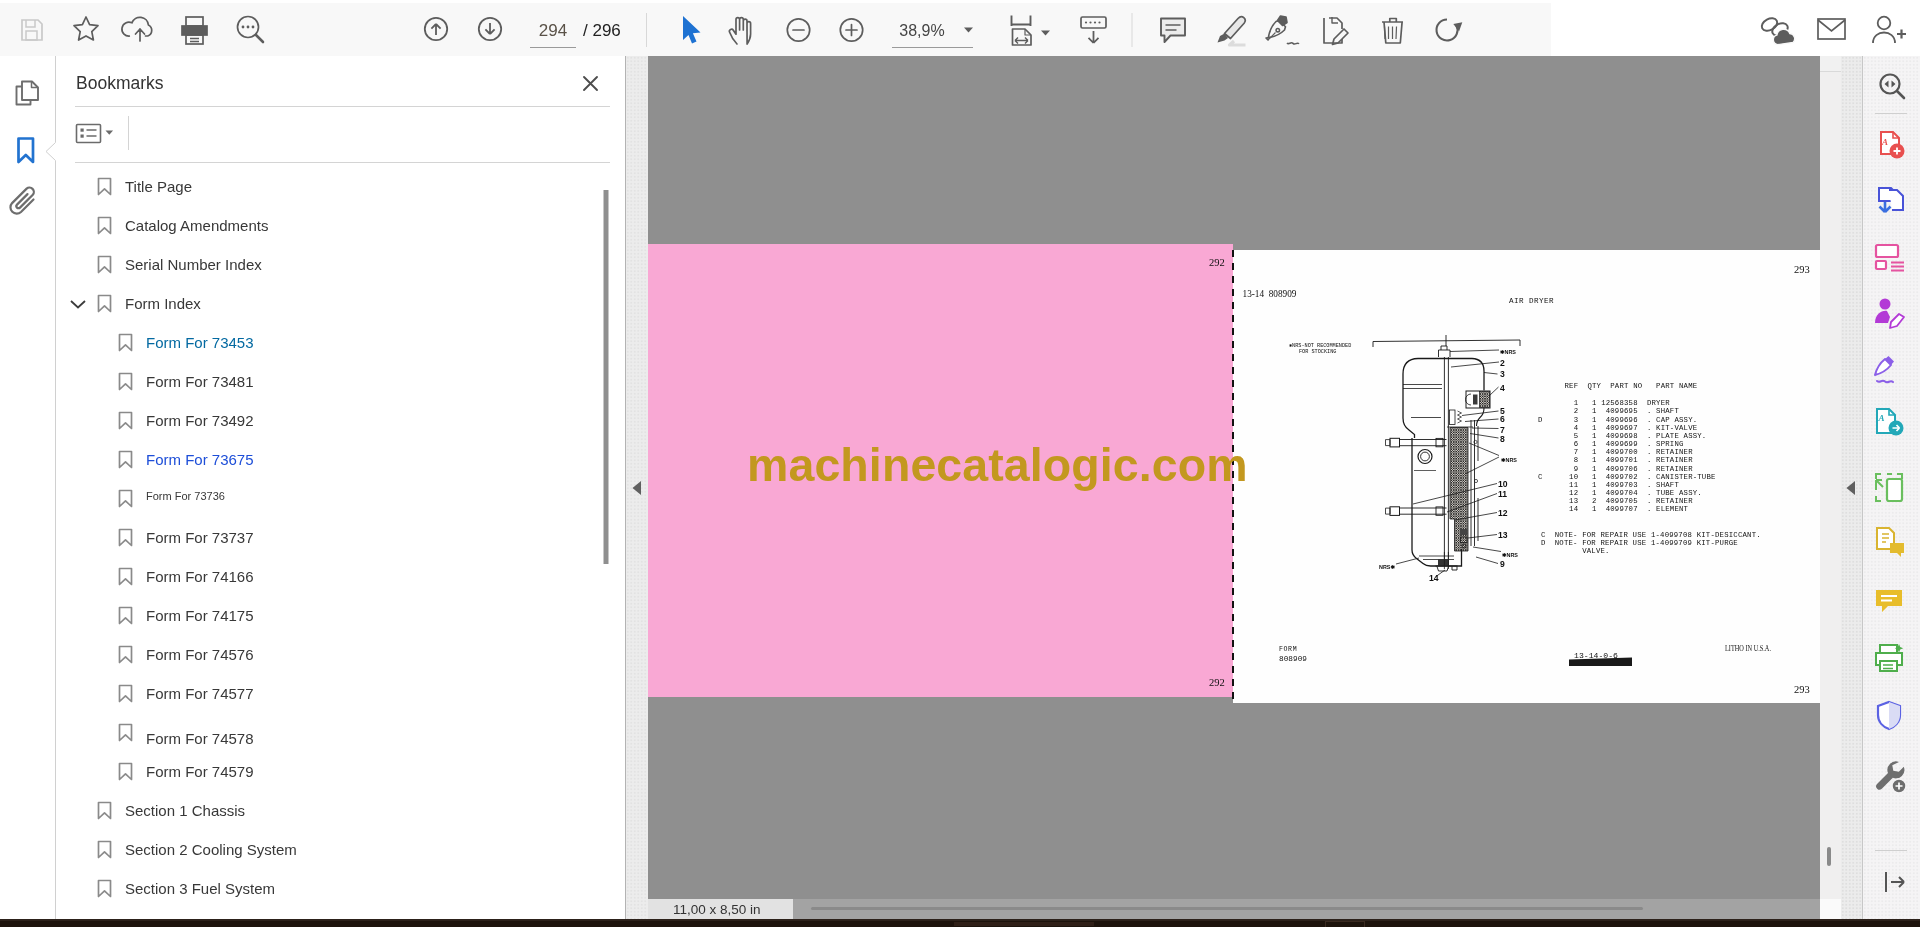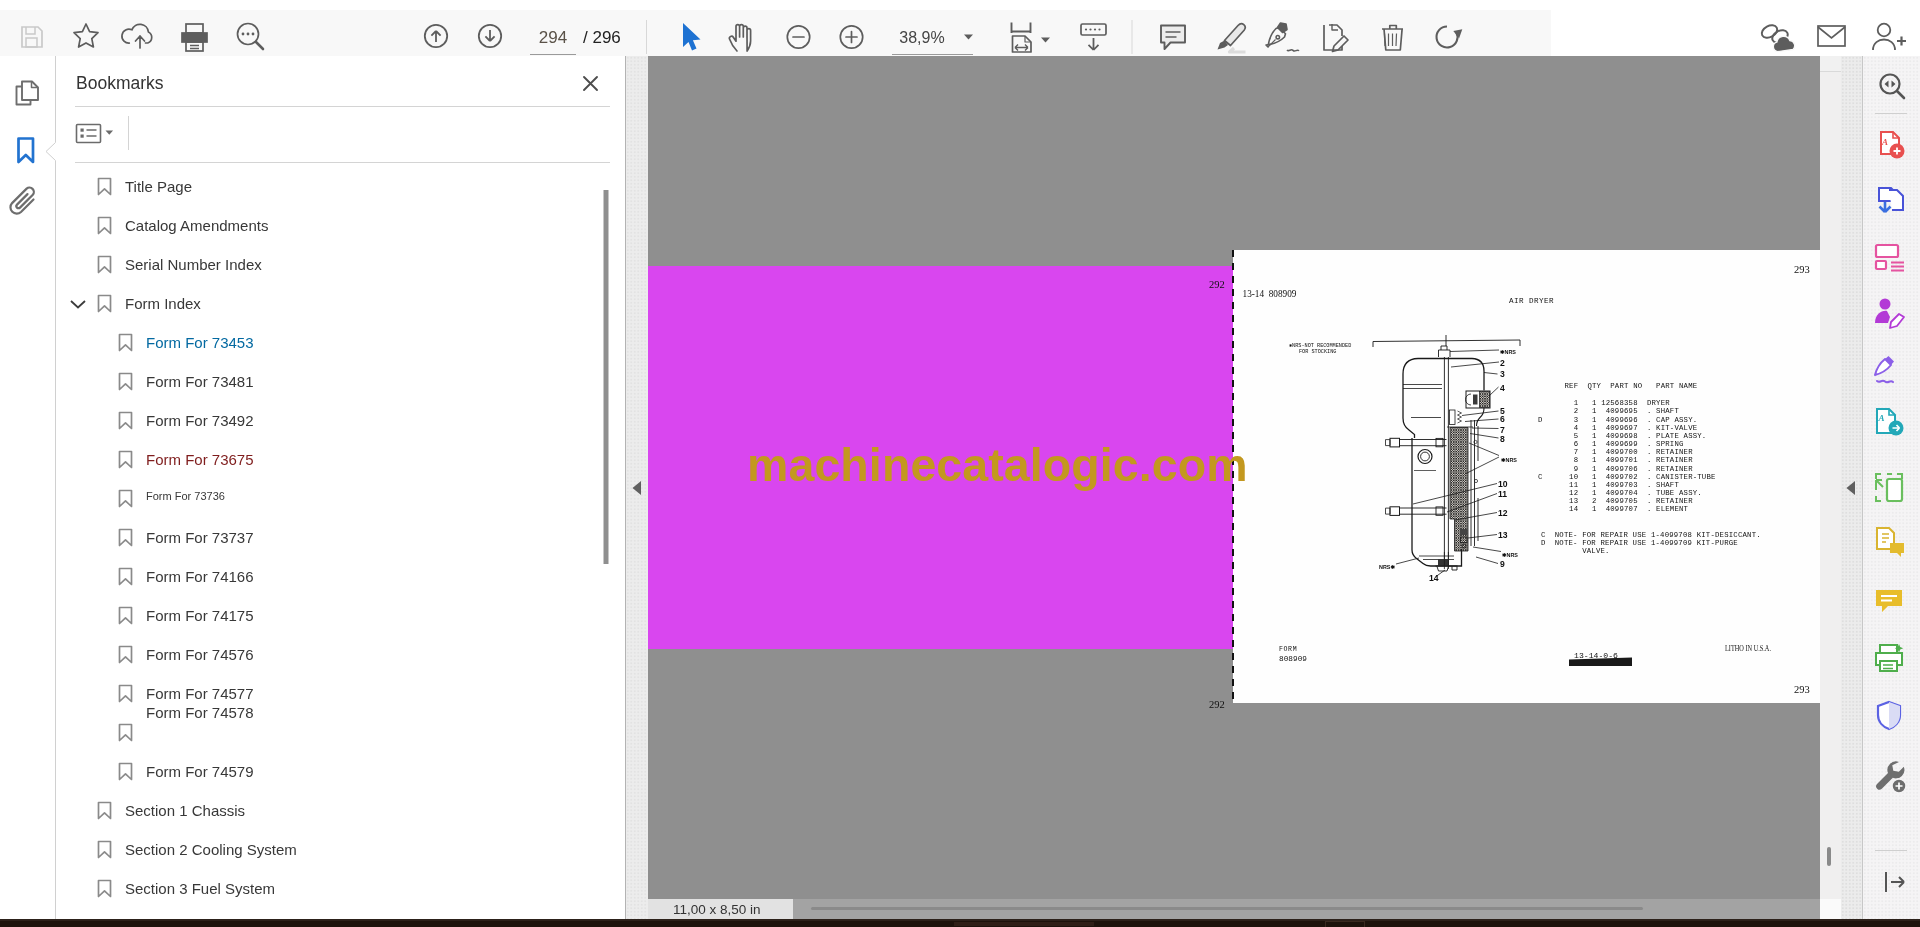--- a/index.html
+++ b/index.html
@@ -1,34 +1,34 @@
 <!DOCTYPE html>
 <html><head>
 <meta charset="utf-8">
 <style>
   html,body{margin:0;padding:0;width:1920px;height:927px;overflow:hidden;
     font-family:"Liberation Sans",sans-serif;background:#fff;}
   .abs{position:absolute;}
-  #toolbar{position:absolute;left:0;top:10px;width:1551px;height:55px;background:#f8f8f8;
+  #toolbar{position:absolute;left:0;top:3px;width:1551px;height:55px;background:#f8f8f8;
     border-bottom:1px solid #d2d2d2;box-sizing:border-box;}
   #leftstrip{position:absolute;left:0;top:56px;width:55px;height:863px;background:#fff;}
   #panel{position:absolute;left:55px;top:56px;width:571px;height:863px;background:#fff;}
   #panelborder{position:absolute;left:625px;top:56px;width:1px;height:863px;background:#b3b3b3;}
   #gutterL{position:absolute;left:626px;top:56px;width:22px;height:863px;background:#ececec;
     background-image:radial-gradient(#e2e2e2 0.8px, transparent 1px);background-size:3.5px 3.5px;}
   #content{position:absolute;left:648px;top:56px;width:1172px;height:843px;background:#8f8f8f;overflow:hidden;}
   #vtrack{position:absolute;left:1820px;top:56px;width:21px;height:863px;background:#f0efef;}
   #hstrip{position:absolute;left:648px;top:899px;width:1172px;height:20px;background:#a3a3a3;}
   #gutterR{position:absolute;left:1841px;top:56px;width:21px;height:863px;background:#ececec;
     background-image:radial-gradient(#dedede 0.8px, transparent 1px);background-size:3.5px 3.5px;}
   #rsborder{position:absolute;left:1862px;top:56px;width:1px;height:863px;background:#c7c7c7;}
   #rsidebar{position:absolute;left:1863px;top:56px;width:57px;height:863px;background:#f5f4f5;
     background-image:radial-gradient(#ebebec 0.8px, transparent 1px);background-size:3.5px 3.5px;}
   #bottombar{position:absolute;left:0;top:919px;width:1920px;height:8px;background:#1d130c;}
-  #pageL{position:absolute;left:648px;top:266px;width:585px;height:383px;background:#d946ef;}
+  #pageL{position:absolute;left:648px;top:244px;width:585px;height:453px;background:#f9a8d4;}
   #pageR{position:absolute;left:1233px;top:250px;width:587px;height:453px;background:#fefefe;overflow:hidden;}
   .dash{position:absolute;left:1232px;top:250px;width:2px;height:453px;
     background-image:repeating-linear-gradient(to bottom,#111 0,#111 7px,transparent 7px,transparent 13px);}
   .wm{position:absolute;left:711px;top:438px;width:520px;color:#c3981f;
     font-weight:bold;font-size:46.5px;letter-spacing:0.1px;margin-left:36px;}
 </style>
 </head>
 <body>
 <div id="toolbar">
 <svg width="1920" height="55" style="position:absolute;left:0;top:0">
@@ -186,21 +186,21 @@
         <path d="M1.5 1.5 h12 v16 l-6-5.6 -6 5.6 z" fill="none" stroke="#8a8a8a" stroke-width="1.7" stroke-linejoin="round"></path>
       </svg>
       <div style="position:absolute;left:91px;top:316.5px;font-size:15px;color:#383838;white-space:nowrap">Form For 73481</div>
 <svg style="position:absolute;left:63px;top:355.0px" width="15" height="19">
         <path d="M1.5 1.5 h12 v16 l-6-5.6 -6 5.6 z" fill="none" stroke="#8a8a8a" stroke-width="1.7" stroke-linejoin="round"></path>
       </svg>
       <div style="position:absolute;left:91px;top:355.5px;font-size:15px;color:#383838;white-space:nowrap">Form For 73492</div>
 <svg style="position:absolute;left:63px;top:394.0px" width="15" height="19">
         <path d="M1.5 1.5 h12 v16 l-6-5.6 -6 5.6 z" fill="none" stroke="#8a8a8a" stroke-width="1.7" stroke-linejoin="round"></path>
       </svg>
-      <div style="position:absolute;left:91px;top:394.5px;font-size:15px;color:#7f1d1d;white-space:nowrap">Form For 73675</div>
+      <div style="position:absolute;left:91px;top:394.5px;font-size:15px;color:#1d4ed8;white-space:nowrap">Form For 73675</div>
 <svg style="position:absolute;left:63px;top:433.0px" width="15" height="19">
         <path d="M1.5 1.5 h12 v16 l-6-5.6 -6 5.6 z" fill="none" stroke="#8a8a8a" stroke-width="1.7" stroke-linejoin="round"></path>
       </svg>
       <div style="position:absolute;left:91px;top:433.5px;font-size:11px;color:#383838;white-space:nowrap">Form For 73736</div>
 <svg style="position:absolute;left:63px;top:472.0px" width="15" height="19">
         <path d="M1.5 1.5 h12 v16 l-6-5.6 -6 5.6 z" fill="none" stroke="#8a8a8a" stroke-width="1.7" stroke-linejoin="round"></path>
       </svg>
       <div style="position:absolute;left:91px;top:472.5px;font-size:15px;color:#383838;white-space:nowrap">Form For 73737</div>
 <svg style="position:absolute;left:63px;top:511.0px" width="15" height="19">
         <path d="M1.5 1.5 h12 v16 l-6-5.6 -6 5.6 z" fill="none" stroke="#8a8a8a" stroke-width="1.7" stroke-linejoin="round"></path>
@@ -214,21 +214,21 @@
         <path d="M1.5 1.5 h12 v16 l-6-5.6 -6 5.6 z" fill="none" stroke="#8a8a8a" stroke-width="1.7" stroke-linejoin="round"></path>
       </svg>
       <div style="position:absolute;left:91px;top:589.5px;font-size:15px;color:#383838;white-space:nowrap">Form For 74576</div>
 <svg style="position:absolute;left:63px;top:628.0px" width="15" height="19">
         <path d="M1.5 1.5 h12 v16 l-6-5.6 -6 5.6 z" fill="none" stroke="#8a8a8a" stroke-width="1.7" stroke-linejoin="round"></path>
       </svg>
       <div style="position:absolute;left:91px;top:628.5px;font-size:15px;color:#383838;white-space:nowrap">Form For 74577</div>
 <svg style="position:absolute;left:63px;top:667.0px" width="15" height="19">
         <path d="M1.5 1.5 h12 v16 l-6-5.6 -6 5.6 z" fill="none" stroke="#8a8a8a" stroke-width="1.7" stroke-linejoin="round"></path>
       </svg>
-      <div style="position:absolute;left:91px;top:648px;font-size:15px;color:#383838;white-space:nowrap">Form For 74578</div>
+      <div style="position:absolute;left:91px;top:674px;font-size:15px;color:#383838;white-space:nowrap">Form For 74578</div>
 <svg style="position:absolute;left:63px;top:706.0px" width="15" height="19">
         <path d="M1.5 1.5 h12 v16 l-6-5.6 -6 5.6 z" fill="none" stroke="#8a8a8a" stroke-width="1.7" stroke-linejoin="round"></path>
       </svg>
       <div style="position:absolute;left:91px;top:706.5px;font-size:15px;color:#383838;white-space:nowrap">Form For 74579</div>
 <svg style="position:absolute;left:42px;top:745.0px" width="15" height="19">
         <path d="M1.5 1.5 h12 v16 l-6-5.6 -6 5.6 z" fill="none" stroke="#8a8a8a" stroke-width="1.7" stroke-linejoin="round"></path>
       </svg>
       <div style="position:absolute;left:70px;top:745.5px;font-size:15px;color:#383838;white-space:nowrap">Section 1 Chassis</div>
 <svg style="position:absolute;left:42px;top:784.0px" width="15" height="19">
         <path d="M1.5 1.5 h12 v16 l-6-5.6 -6 5.6 z" fill="none" stroke="#8a8a8a" stroke-width="1.7" stroke-linejoin="round"></path>

